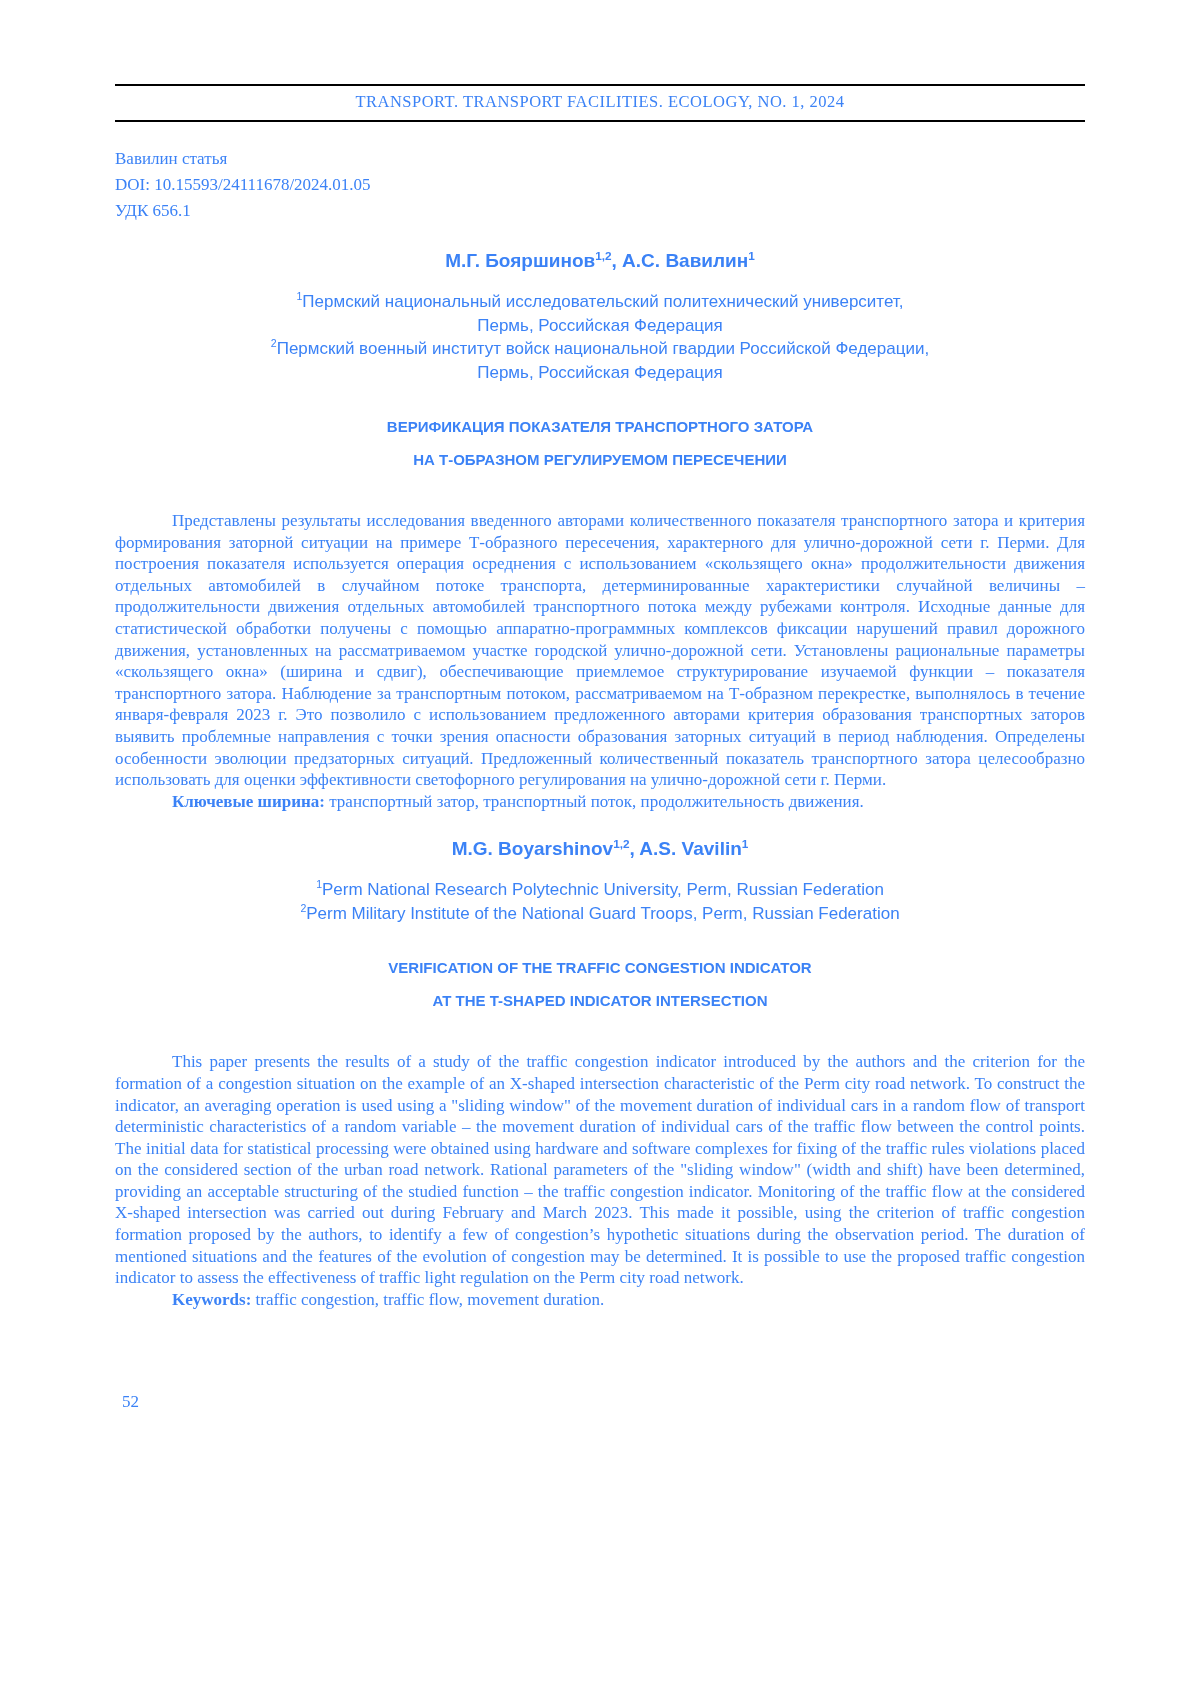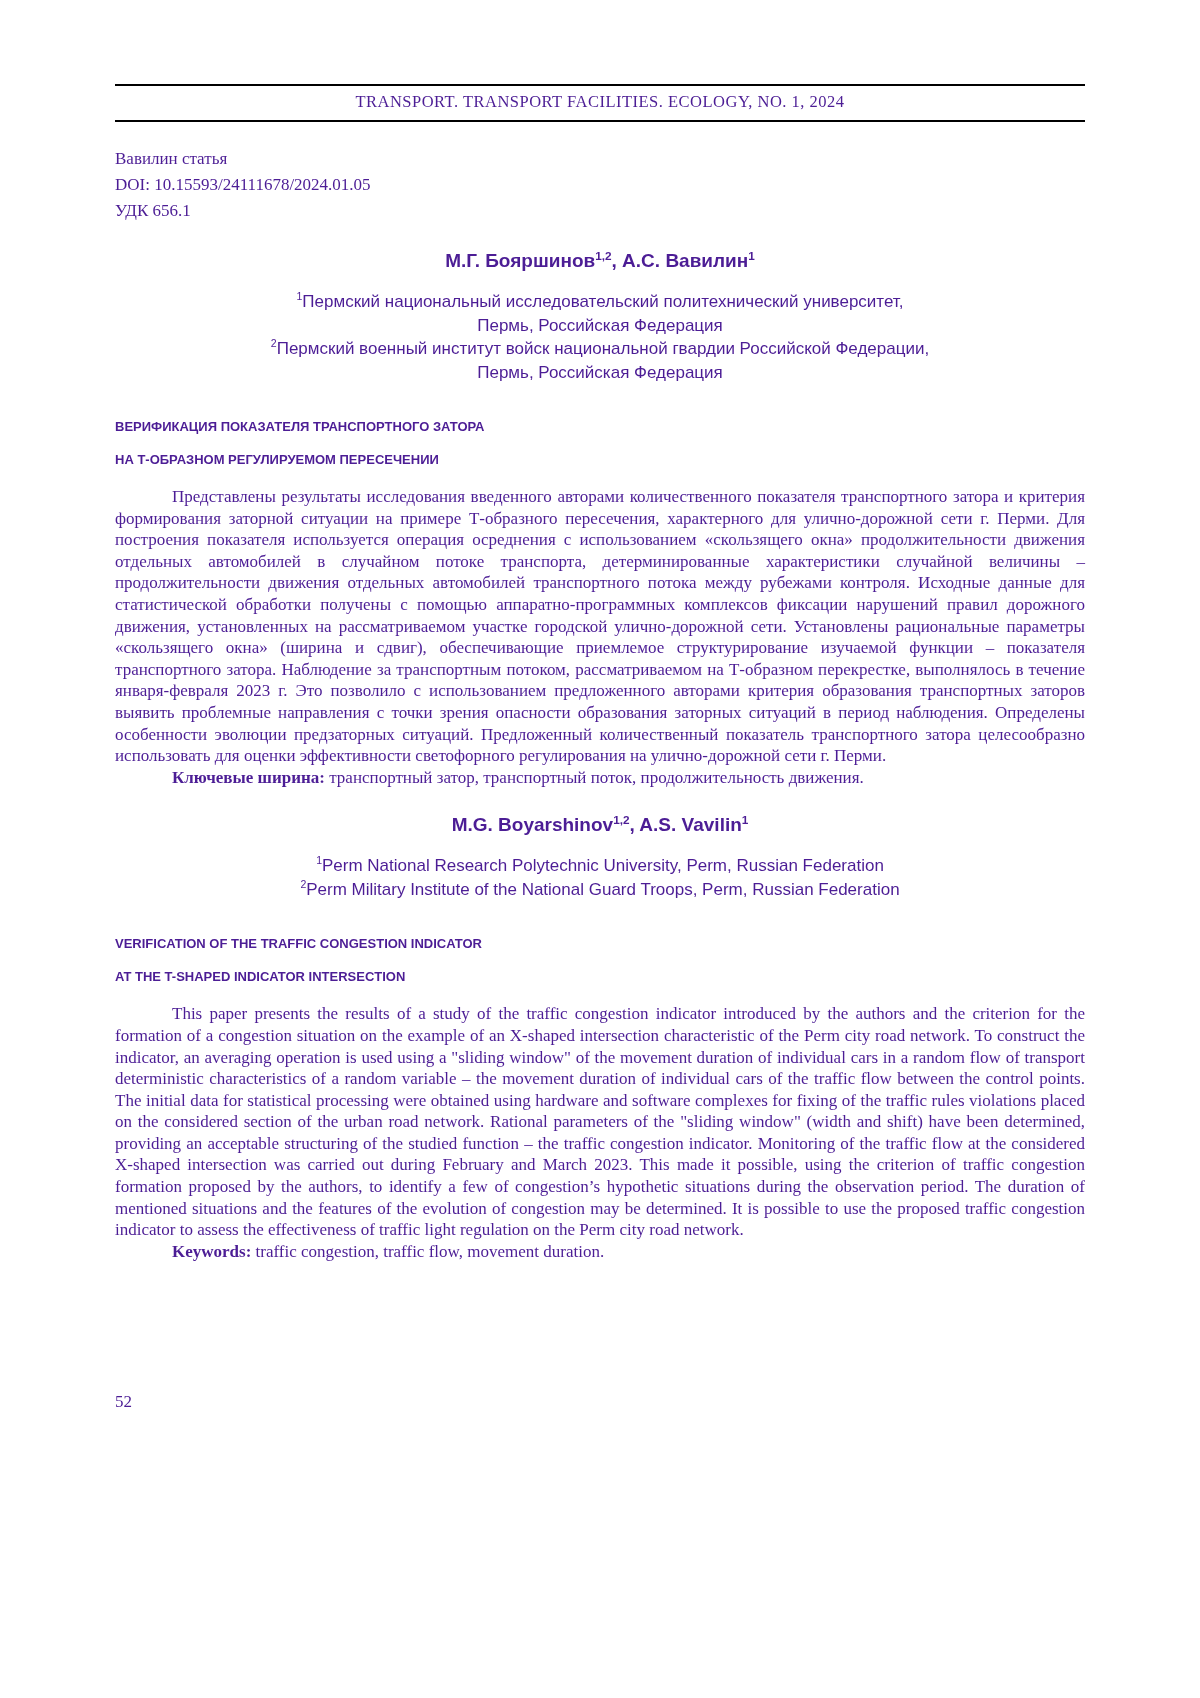--- a/index.html
+++ b/index.html
@@ -4,21 +4,21 @@
 <style>
   html, body {
     margin: 0;
     padding: 0;
     background: #ffffff;
   }
   .page {
     width: 1200px;
     height: 1452px;
     background: #ffffff;
-    color: #4c1d95;
+    color: #3b82f6;
     position: relative;
     box-sizing: border-box;
     padding: 84px 115px 0 115px;
     overflow: hidden;
   }
   .journal-header {
     font-family: "Liberation Serif", serif;
     font-size: 16.5px;
     letter-spacing: 0.5px;
     text-align: center;
@@ -42,44 +42,44 @@
   }
   .affiliations {
     margin-top: 16px;
     text-align: center;
     font-family: "Liberation Sans", sans-serif;
     font-size: 17px;
     line-height: 23.5px;
   }
   .article-title {
     margin-top: 26px;
-    text-align: left;
+    text-align: center;
     font-family: "Liberation Sans", sans-serif;
     font-weight: bold;
-    font-size: 13px;
+    font-size: 15px;
     line-height: 33px;
   }
   .abstract {
-    margin-top: 10px;
+    margin-top: 34px;
     font-family: "Liberation Serif", serif;
     font-size: 17px;
     line-height: 21.6px;
     text-align: justify;
   }
   .abstract p {
     margin: 0;
     text-indent: 57px;
   }
   sup {
     font-size: 0.62em;
     line-height: 0;
   }
   .page-number {
     position: absolute;
-    left: 115px;
+    left: 122px;
     bottom: 40px;
     font-family: "Liberation Serif", serif;
     font-size: 17px;
   }
 </style>
 </head>
 <body>
 
 <div class="page">
 

